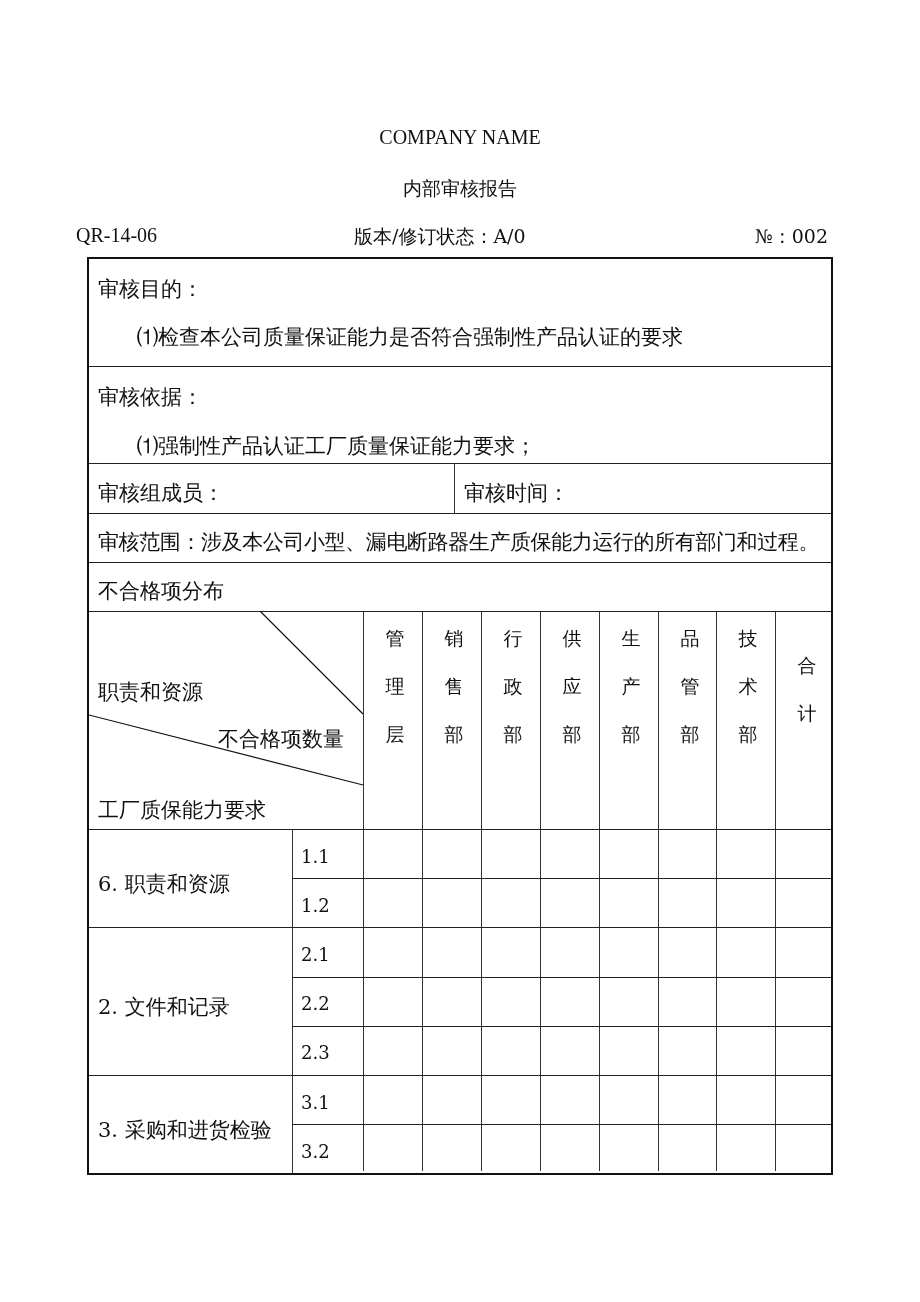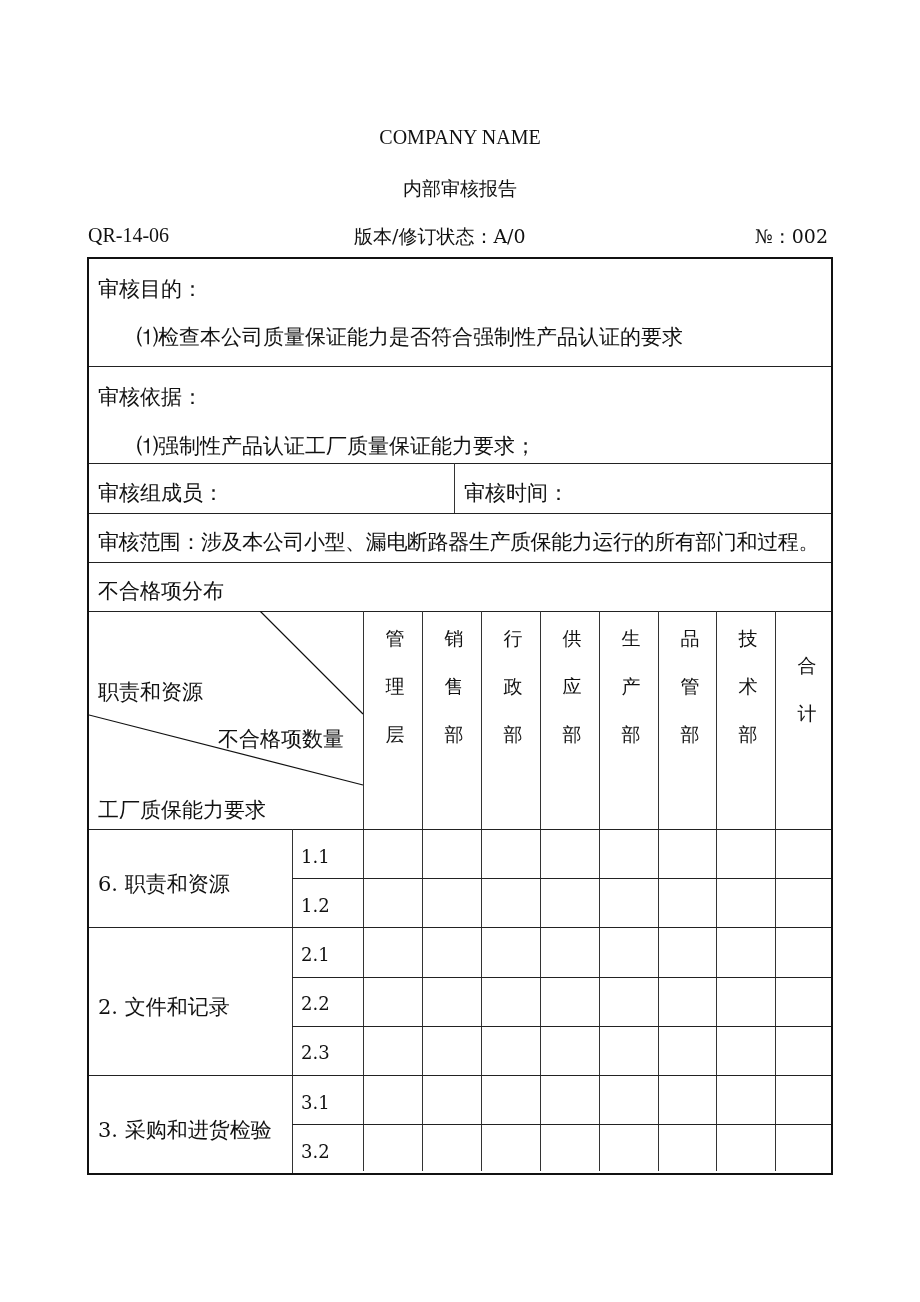--- a/index.html
+++ b/index.html
@@ -2,21 +2,21 @@
 <html><head>
 <meta charset="utf-8">
 <style>
   html, body { margin: 0; padding: 0; background: #ffffff; }
   body { width: 920px; height: 1302px; position: relative; overflow: hidden;
          font-family: "DejaVu Serif", "Liberation Serif", serif; color: #111; }
   .title { position: absolute; left: 0; width: 920px; text-align: center; font-size: 19px; }
   #company { top: 126px; font-family: "Liberation Serif", serif; font-size: 20px; }
   #report-title { top: 176px; font-size: 19px; }
   .meta { position: absolute; top: 224px; font-size: 19px; }
-  #doc-code { left: 88px; font-family: "Liberation Serif", serif; font-size: 20px; }
+  #doc-code { left: 76px; font-family: "Liberation Serif", serif; font-size: 20px; }
   #version { left: 354px; }
   #number { right: 92px; }
   .frame { position: absolute; left: 87px; top: 257px; width: 742px; height: 914px;
            border: 2.5px solid #111; box-sizing: content-box; }
   .hline { position: absolute; left: 0; right: 0; height: 0; border-top: 1.5px solid #222; }
   .vline { position: absolute; width: 0; border-left: 1.5px solid #333; }
   .txt { position: absolute; font-size: 21px; white-space: nowrap; text-align: right; }
   .col-head { position: absolute; top: 355px; font-size: 19px; line-height: 48px; width: 58px; text-align: center; }
   .num { position: absolute; font-family: "DejaVu Serif", serif; font-size: 18px; }
   svg.diag { position: absolute; left: 0; top: 352px; }

